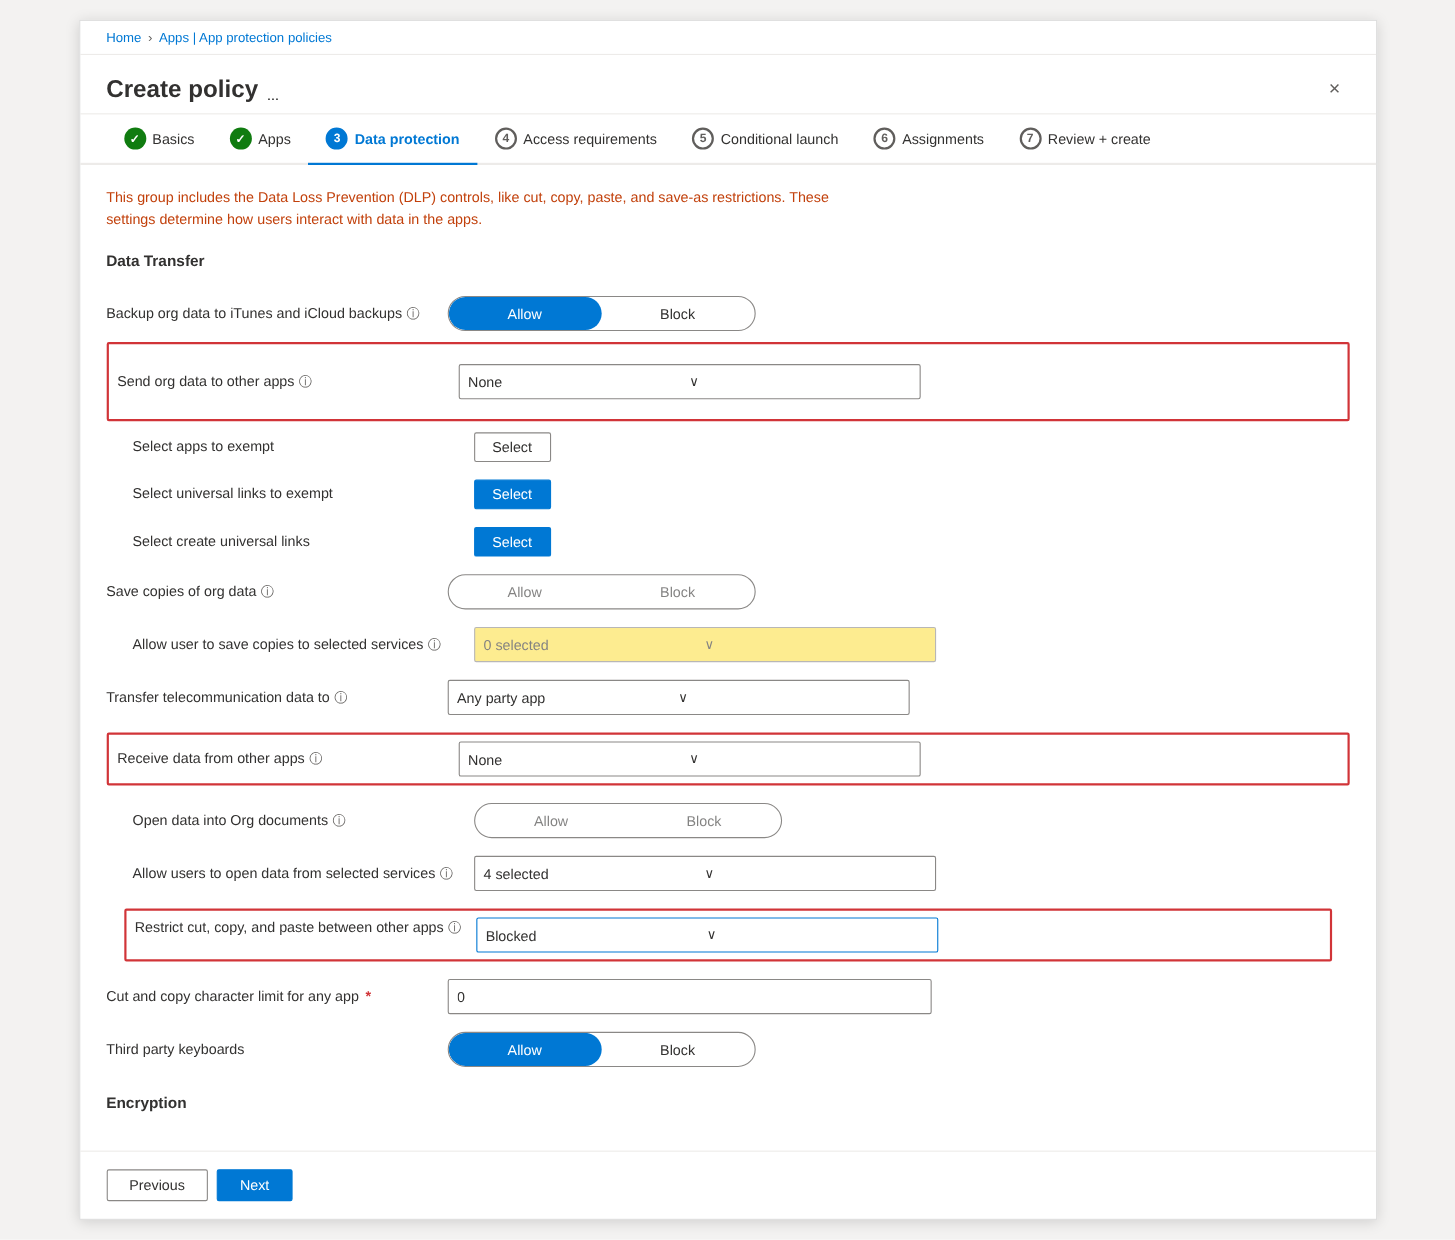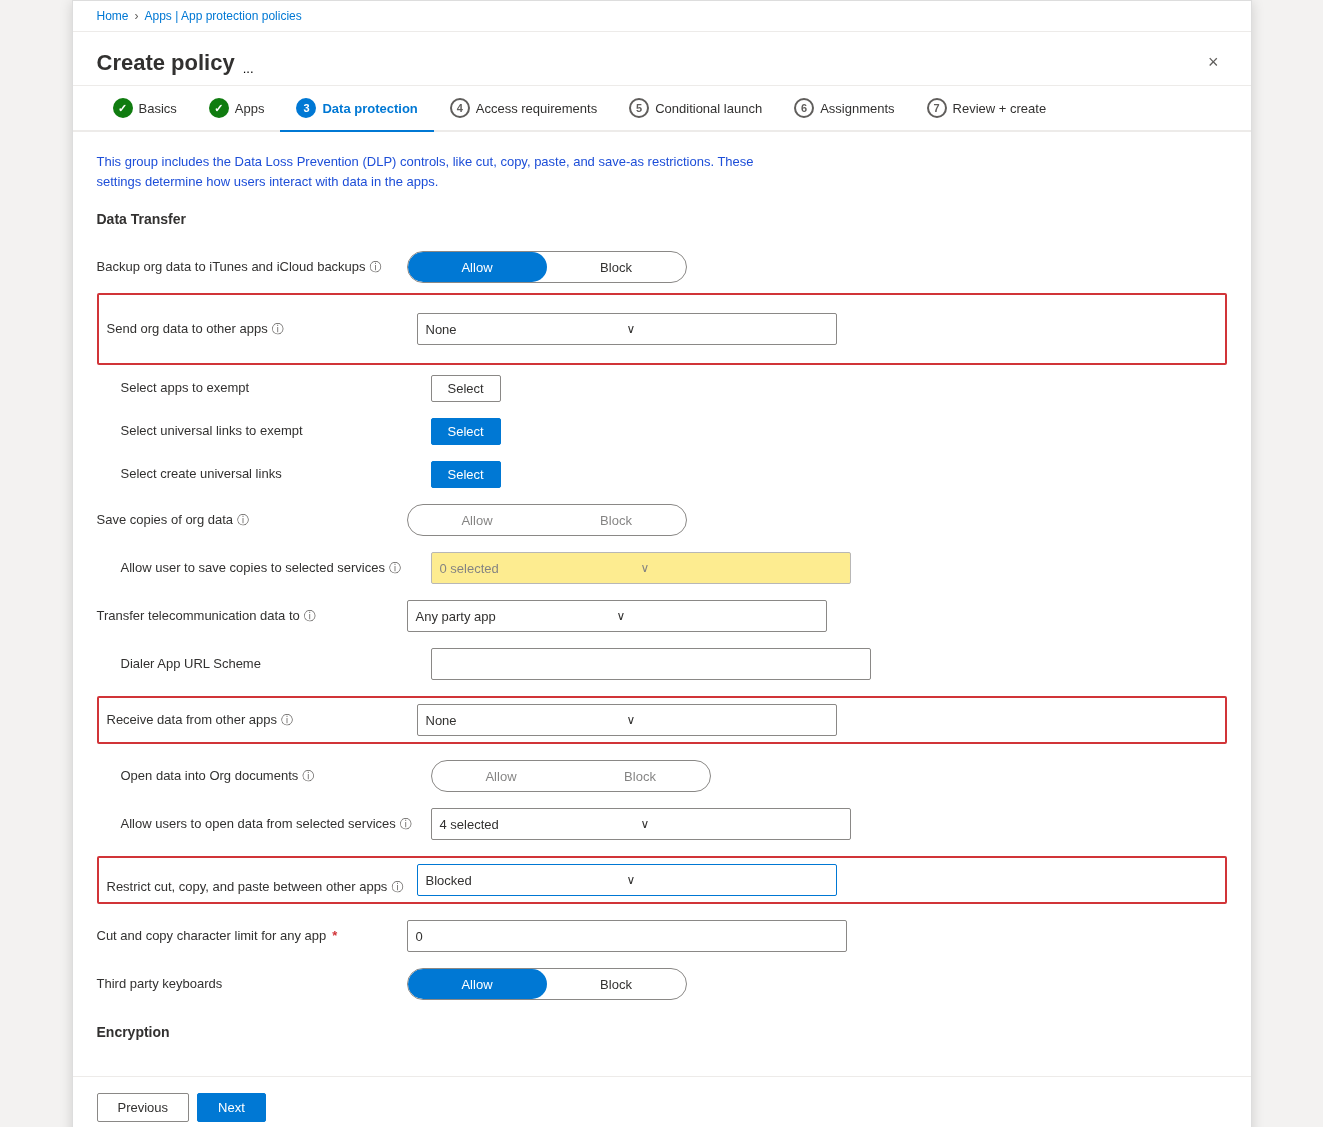--- a/index.html
+++ b/index.html
@@ -12,21 +12,21 @@
     .breadcrumb a { color: #0078d4; text-decoration: none; }
     .breadcrumb .sep { color: #605e5c; }
     .tabs { display: flex; padding: 0 24px; border-bottom: 2px solid #edebe9; gap: 0; align-items: flex-end; }
     .tab { display: flex; align-items: center; gap: 6px; padding: 12px 16px; cursor: pointer; font-size: 13px; color: #323130; border-bottom: 2px solid transparent; margin-bottom: -2px; white-space: nowrap; }
     .tab.active { color: #0078d4; border-bottom: 2px solid #0078d4; font-weight: 600; }
     .tab-num { width: 20px; height: 20px; border-radius: 50%; border: 2px solid #605e5c; display: flex; align-items: center; justify-content: font-size; font-size: 11px; font-weight: 600; color: #605e5c; align-items: center; justify-content: center; }
     .tab.active .tab-num { background: #0078d4; color: #fff; border-color: #0078d4; }
     .tab-checkmark { width: 20px; height: 20px; border-radius: 50%; background: #107c10; display: flex; align-items: center; justify-content: center; }
     .tab-checkmark::after { content: '✓'; color: #fff; font-size: 11px; font-weight: bold; }
     .content { padding: 20px 24px; flex: 1; overflow-y: auto; }
-    .description { font-size: 13px; color: #1d4ed8; margin-bottom: 20px; line-height: 1.5; max-width: 700px; }
+    .description { font-size: 13px; color: #c2410c; margin-bottom: 20px; line-height: 1.5; max-width: 700px; }
     .section-title { font-size: 14px; font-weight: 700; color: #323130; margin-bottom: 16px; }
     .form-row { display: flex; align-items: center; padding: 8px 0; min-height: 40px; }
     .form-row.sub-row { padding-left: 24px; }
     .form-label { width: 310px; min-width: 310px; font-size: 13px; color: #323130; display: flex; align-items: center; gap: 4px; line-height: 1.4; }
     .form-label .info-icon { color: #605e5c; font-size: 12px; cursor: pointer; }
     .form-control { flex: 1; max-width: 440px; }
     .toggle-group { display: flex; border-radius: 20px; border: 1px solid #8a8886; overflow: hidden; max-width: 280px; height: 32px; }
     .toggle-btn { flex: 1; border: none; cursor: pointer; font-size: 13px; background: transparent; color: #323130; transition: background 0.2s; }
     .toggle-btn.active-blue { background: #0078d4; color: #fff; border-radius: 20px; }
     .dropdown { display: flex; align-items: center; border: 1px solid #8a8886; border-radius: 2px; height: 32px; padding: 0 8px; background: #fff; cursor: pointer; max-width: 420px; width: 100%; }
@@ -190,28 +190,20 @@
         <span class="info-icon">ⓘ</span>
       </div>
       <div class="form-control">
         <div class="dropdown">
           <span>Any party app</span>
           <span class="chevron">∨</span>
         </div>
       </div>
     </div>
 
-    <div class="form-row sub-row">
-      <div class="form-label">
-        <span>Dialer App URL Scheme</span>
-      </div>
-      <div class="form-control">
-        <input type="text" class="text-input" value="" style="">
-      </div>
-    </div>
 
     <div style="border:2px solid #d13438; border-radius:2px; margin: 8px 0; display:flex; align-items:center; padding: 6px 8px;">
       <div class="form-label">
         <span>Receive data from other apps</span>
         <span class="info-icon">ⓘ</span>
       </div>
       <div class="form-control">
         <div class="dropdown">
           <span>None</span>
           <span class="chevron">∨</span>
@@ -238,21 +230,21 @@
         <span class="info-icon">ⓘ</span>
       </div>
       <div class="form-control">
         <div class="dropdown">
           <span>4 selected</span>
           <span class="chevron">∨</span>
         </div>
       </div>
     </div>
 
-    <div style="border:2px solid #d13438; border-radius:2px; margin: 8px 0; display:flex; align-items:flex-end; padding: 6px 8px;">
+    <div style="border:2px solid #d13438; border-radius:2px; margin: 8px 16px; display:flex; align-items:flex-start; padding: 6px 8px;">
       <div class="form-label">
         <span>Restrict cut, copy, and paste between other apps</span>
         <span class="info-icon">ⓘ</span>
       </div>
       <div class="form-control">
         <div class="dropdown" style="border-color: #0078d4;">
           <span>Blocked</span>
           <span class="chevron">∨</span>
         </div>
       </div>

